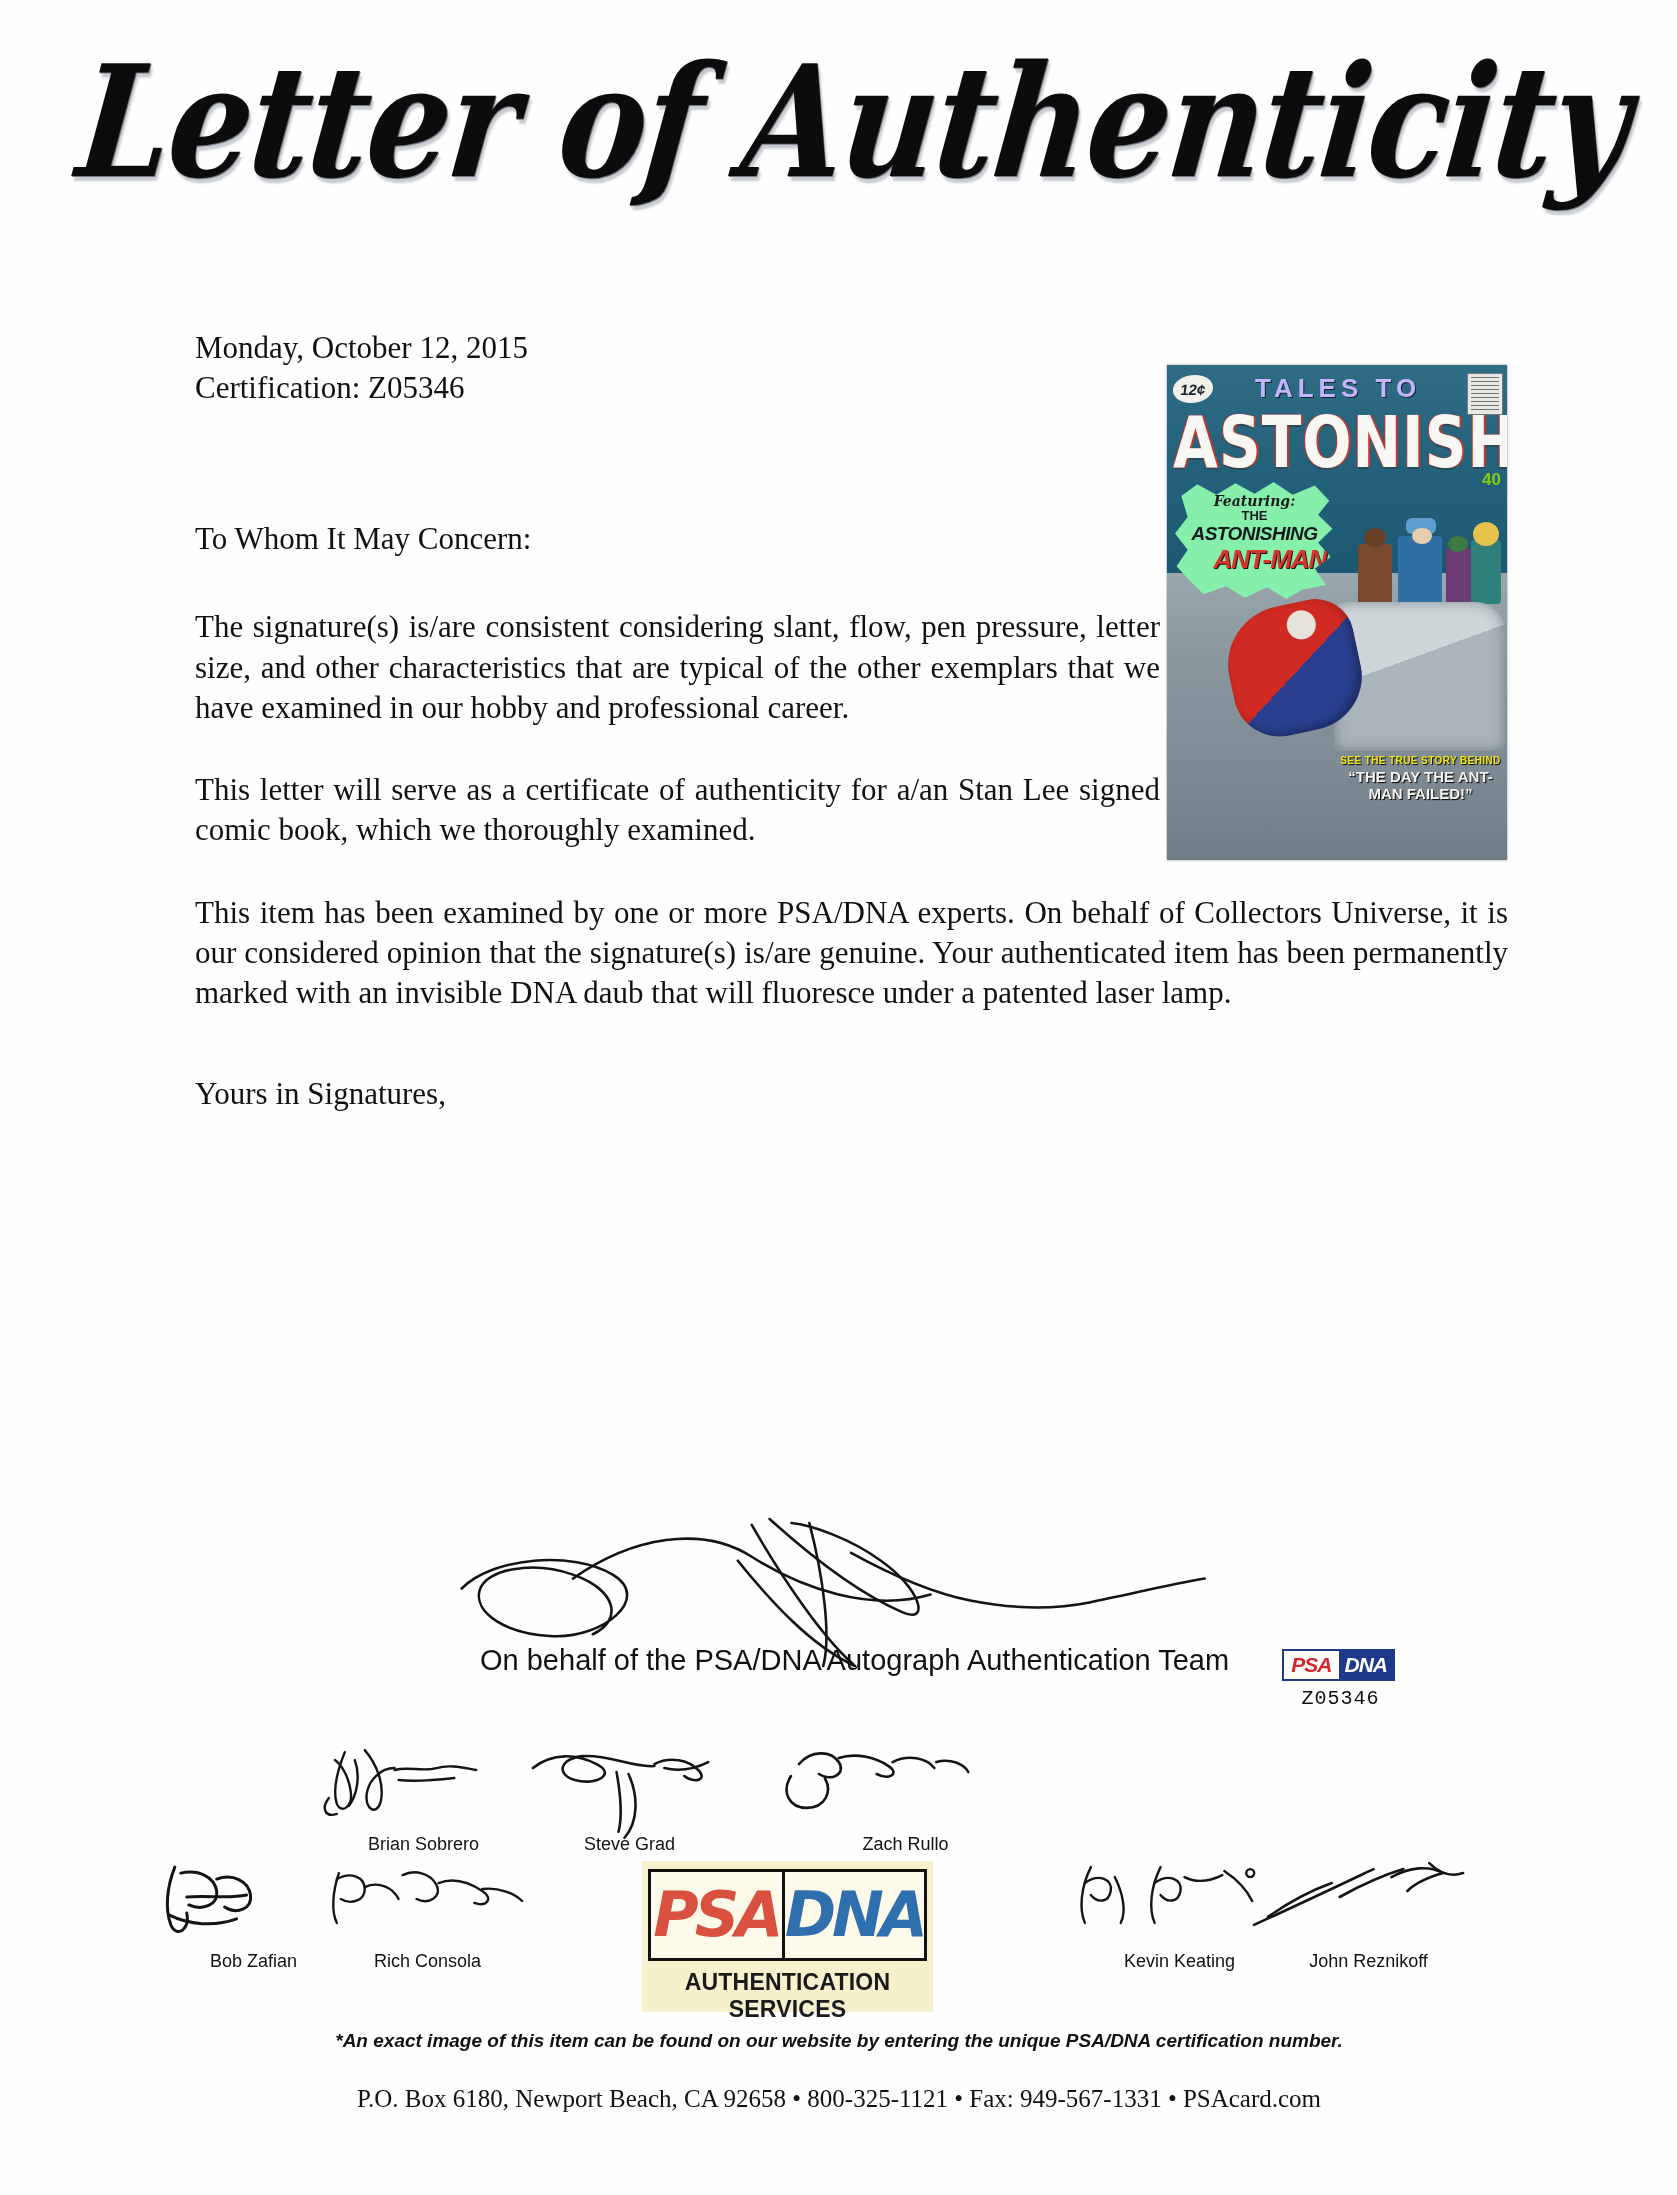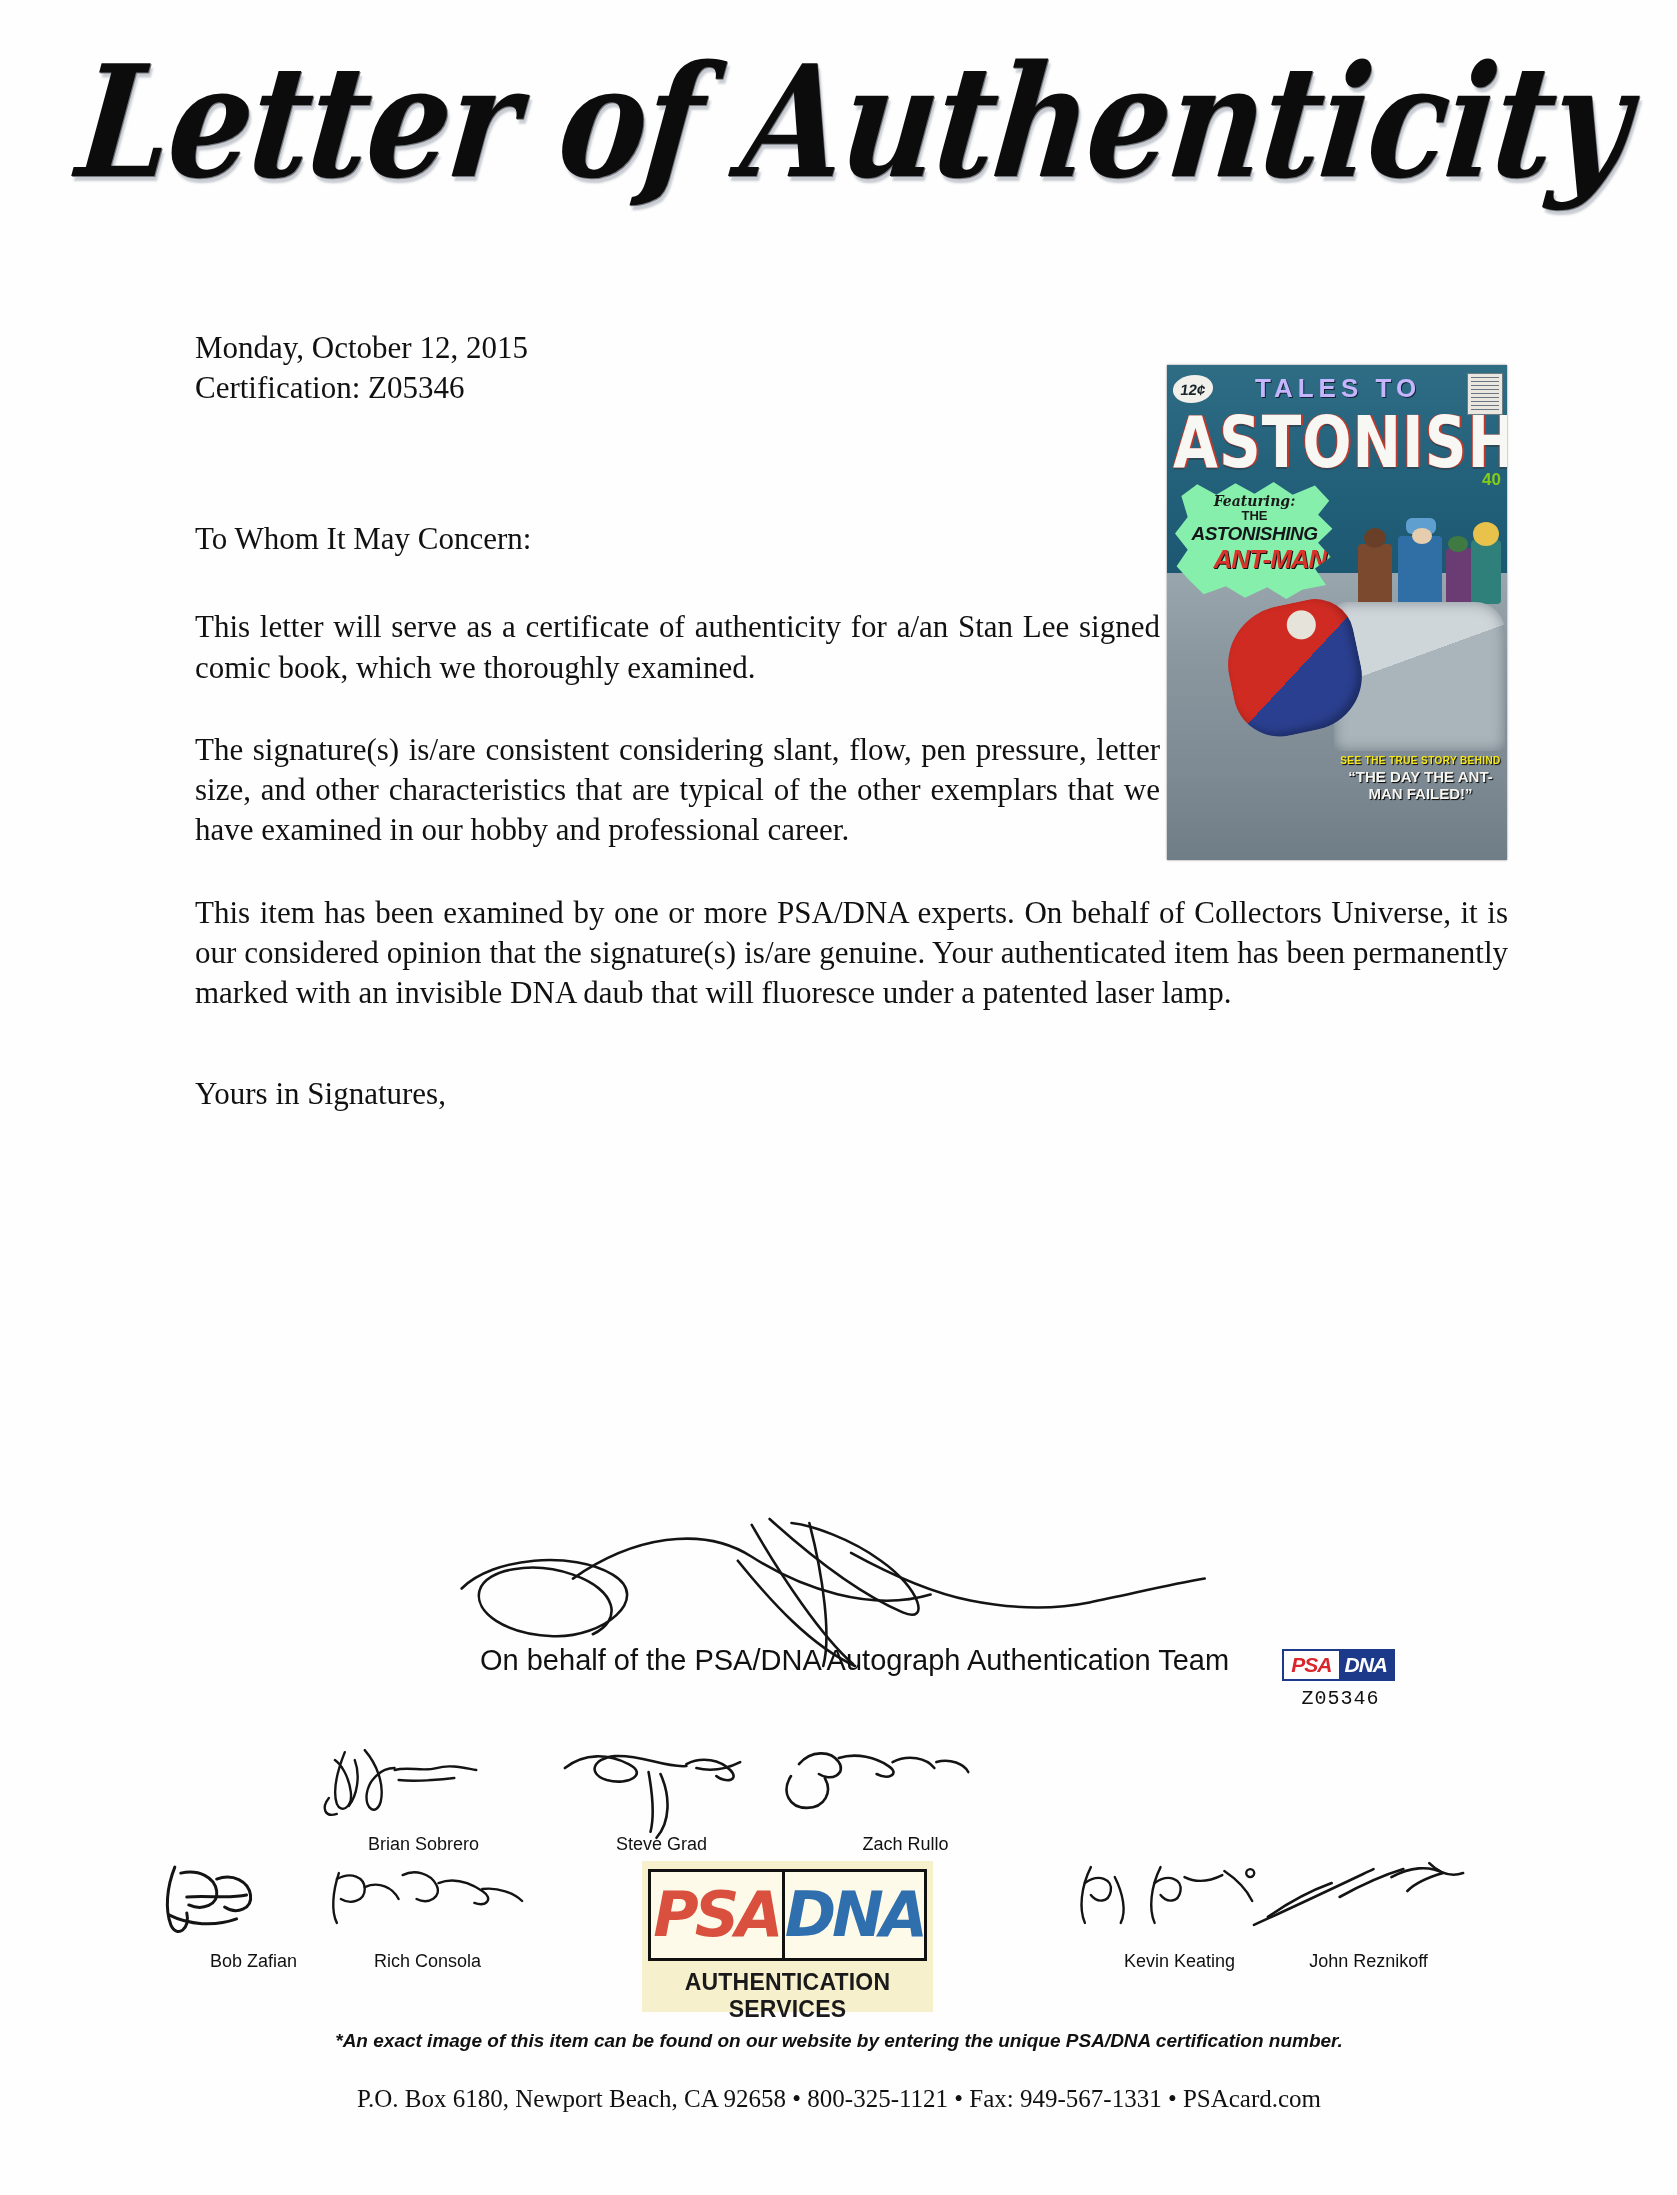--- a/index.html
+++ b/index.html
@@ -399,22 +399,22 @@
 
       <div class="c-cap">
         <span class="tiny">SEE THE TRUE STORY BEHIND</span>
         <span>“THE DAY THE ANT-MAN FAILED!”</span>
       </div>
     </div>
   </div>
 
   <div class="body-col">
     <p class="salutation">To Whom It May Concern:</p>
+    <p class="para narrow">The signature(s) is/are consistent considering slant, flow, pen pressure, letter size, and other characteristics that are typical of the other exemplars that we have examined in our hobby and professional career.</p>
     <p class="para narrow">This letter will serve as a certificate of authenticity for a/an Stan Lee signed comic book, which we thoroughly examined.</p>
-    <p class="para narrow">The signature(s) is/are consistent considering slant, flow, pen pressure, letter size, and other characteristics that are typical of the other exemplars that we have examined in our hobby and professional career.</p>
     <p class="para">This item has been examined by one or more PSA/DNA experts. On behalf of Collectors Universe, it is our considered opinion that the signature(s) is/are genuine. Your authenticated item has been permanently marked with an invisible DNA daub that will fluoresce under a patented laser lamp.</p>
     <p class="closing">Yours in Signatures,</p>
   </div>
 
   <div class="sig-main">
     <svg viewBox="0 0 820 150" width="816" height="149" aria-hidden="true">
       <g fill="none" stroke="#141414" stroke-width="2.6" stroke-linecap="round">
         <path d="M8,72 C40,40 120,34 160,58 C200,82 150,122 100,120 C52,118 20,96 26,74 C32,52 80,44 120,58 C165,74 170,104 140,118"></path>
         <path d="M120,62 C180,20 250,8 300,40 C350,72 420,96 480,78"></path>
         <path d="M300,8 C330,60 370,120 402,148"></path>
@@ -441,21 +441,21 @@
         <path d="M56,14 C62,30 58,50 50,60"></path>
         <path d="M66,4 C78,18 86,38 82,56 C78,70 66,64 68,48 C70,34 82,22 96,22"></path>
         <path d="M96,24 C110,20 124,26 138,22 C152,18 166,22 178,24"></path>
         <path d="M100,34 C118,36 138,34 156,32"></path>
         <path d="M30,52 C22,62 26,72 38,68"></path>
       </g>
     </svg>
     <div class="nm">Brian Sobrero</div>
   </div>
 
-  <div class="signer" style="left:537px; top:1746px;text-decoration:underline;">
+  <div class="signer" style="left:505px; top:1746px;text-decoration:underline;">
     <svg class="scribble" viewBox="0 0 250 68" aria-hidden="true">
       <g fill="none" stroke="#141414" stroke-width="2.6" stroke-linecap="round">
         <path d="M28,22 C48,6 72,8 92,18 C112,28 92,40 70,34 C50,28 56,12 78,10 C104,8 128,22 150,20"></path>
         <path d="M150,18 C166,10 184,14 194,24 C204,34 190,38 180,30"></path>
         <path d="M112,26 C116,48 118,70 114,86"></path>
         <path d="M124,28 C134,50 134,76 120,92"></path>
         <path d="M160,22 C176,26 192,22 204,16"></path>
       </g>
     </svg>
     <div class="nm">Steve Grad</div>

